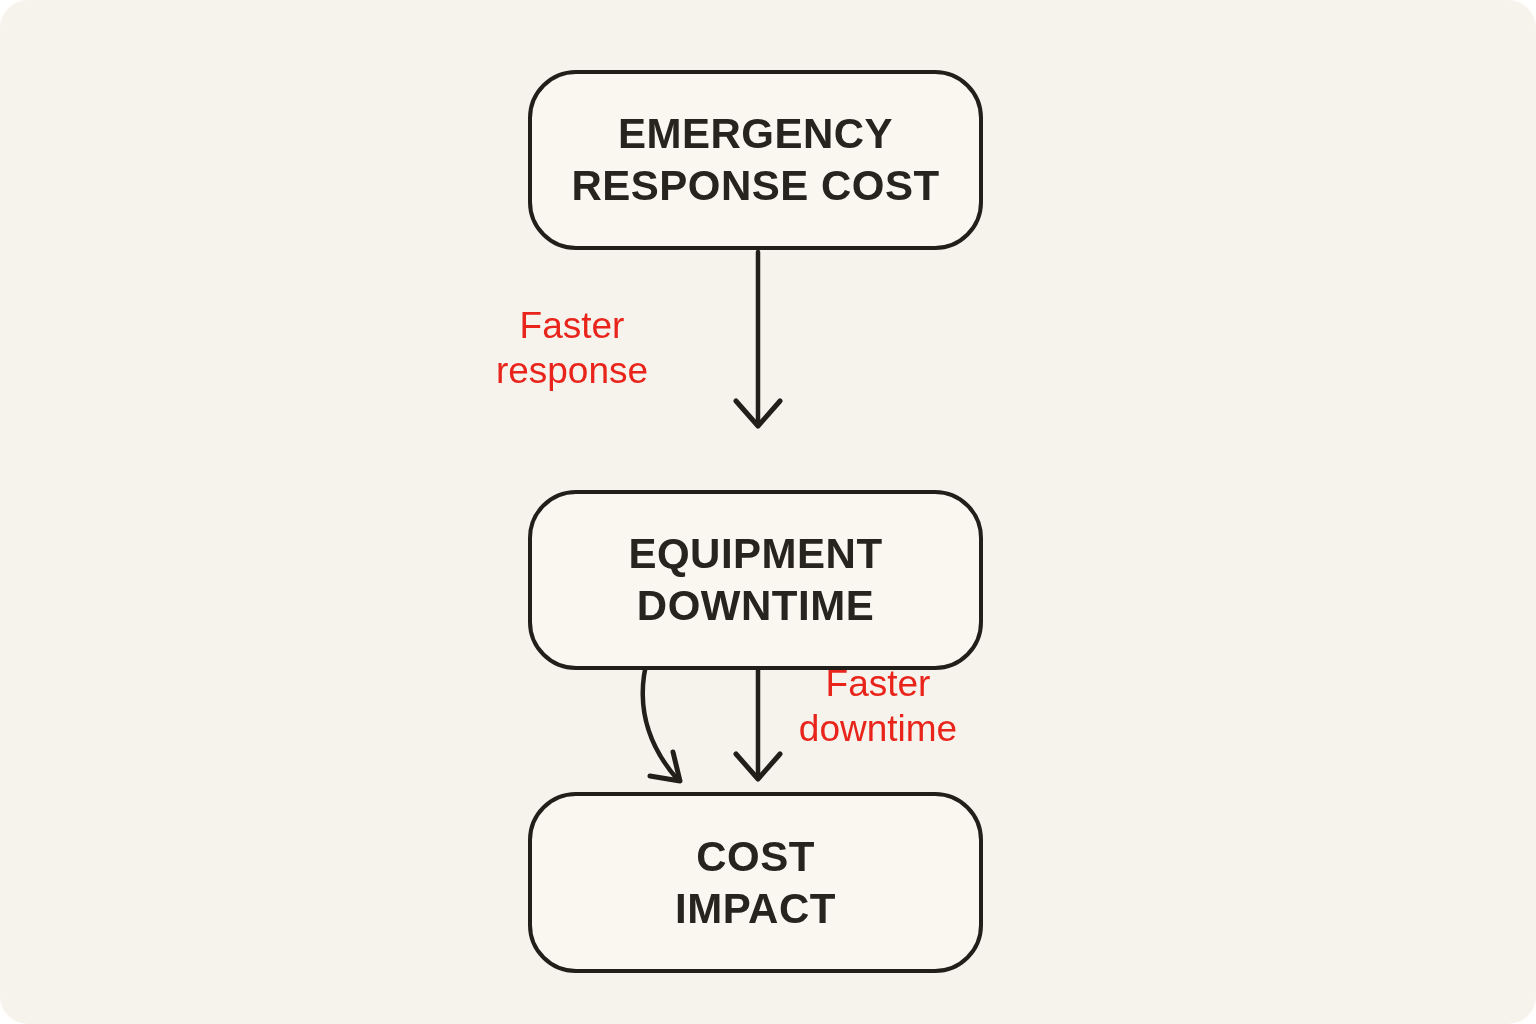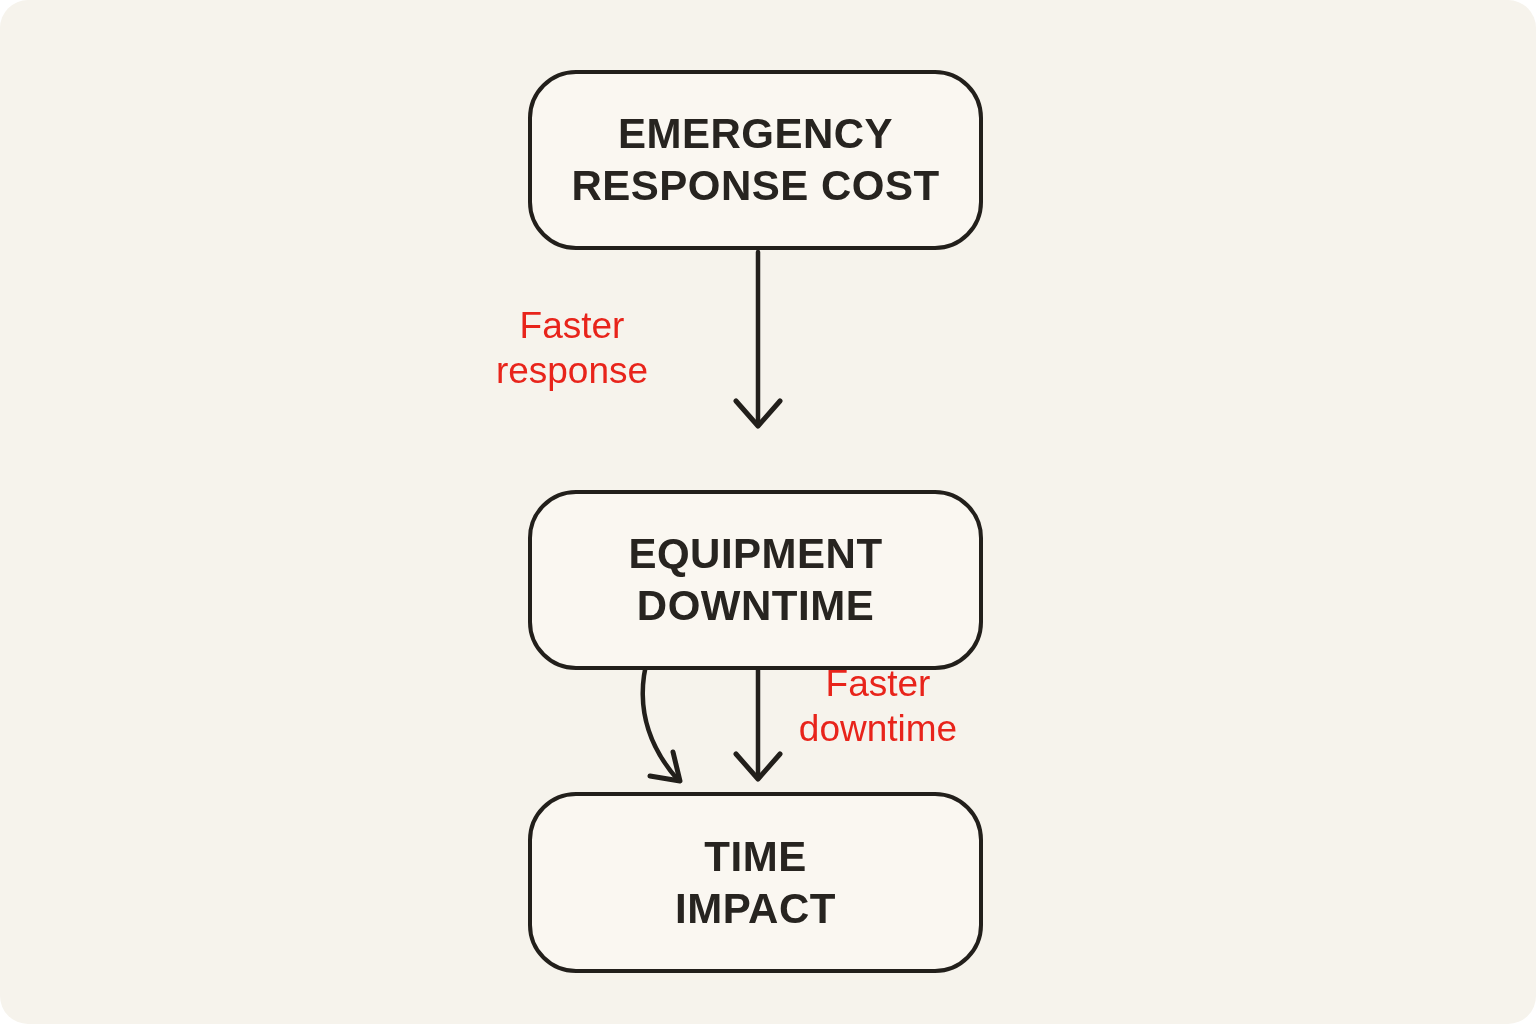--- a/index.html
+++ b/index.html
@@ -102,21 +102,21 @@
     <span class="node-line">EMERGENCY</span>
     <span class="node-line">RESPONSE COST</span>
   </div>
 
   <div class="node node-2">
     <span class="node-line">EQUIPMENT</span>
     <span class="node-line">DOWNTIME</span>
   </div>
 
   <div class="node node-3">
-    <span class="node-line">TIME</span>
+    <span class="node-line">COST</span>
     <span class="node-line">IMPACT</span>
   </div>
 
   <div class="edge-label label-1">
     <span class="edge-label-line">Faster</span>
     <span class="edge-label-line">response</span>
   </div>
 
   <div class="edge-label label-2">
     <span class="edge-label-line">Faster</span>

